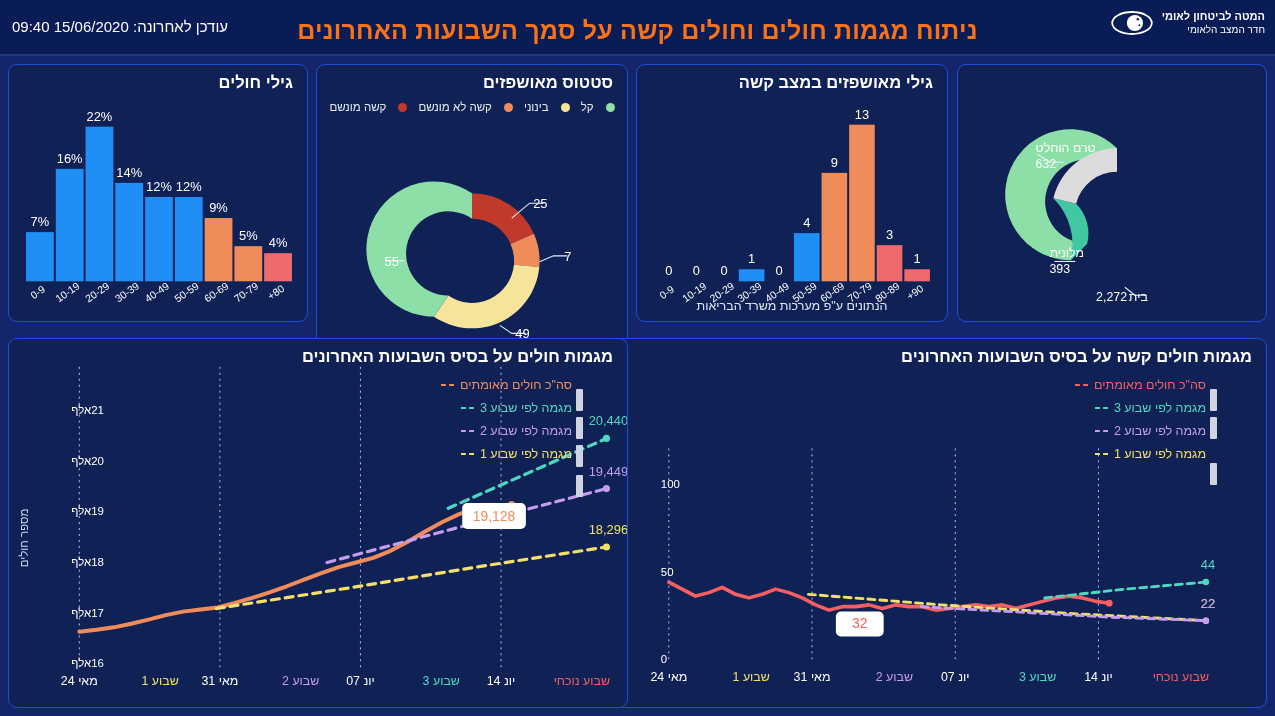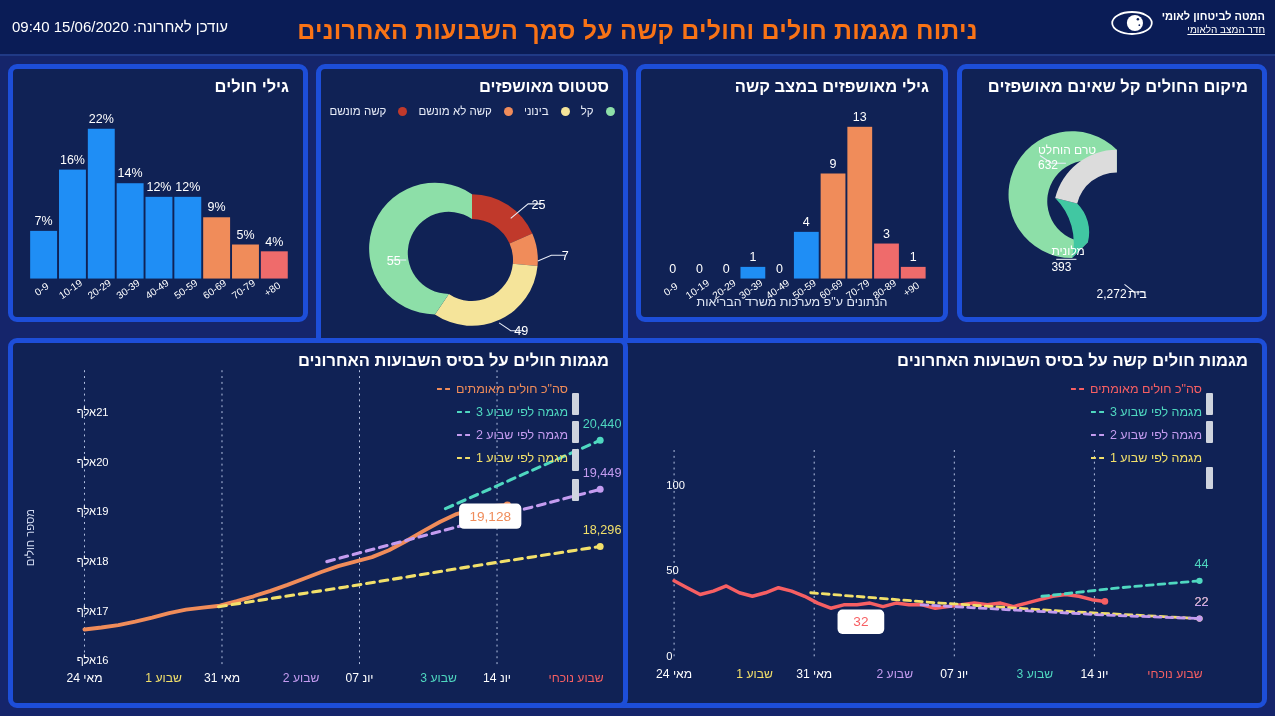--- a/index.html
+++ b/index.html
@@ -26,28 +26,28 @@
   .hdr-updated {
     position: absolute; top: 18px; left: 12px;
     color: #ffffff; font-size: 15px; direction: rtl;
   }
   .hdr-logo {
     position: absolute; top: 8px; right: 10px;
     display: flex; align-items: center; gap: 8px; direction: rtl;
   }
   .hdr-logo .logo-text { text-align: right; color:#ffffff; line-height: 1.25; }
   .hdr-logo .logo-l1 { font-size: 11px; font-weight: bold; }
-  .hdr-logo .logo-l2 { font-size: 10px; text-decoration: underline; }
+  .hdr-logo .logo-l2 { font-size: 10px; }
   .logo-mark { width: 44px; height: 30px; }
 
   
   .panel {
     position: absolute;
     background: #102255;
-    border: 5px solid #1d4ed8;
+    border: 1px solid #1d4ed8;
     border-radius: 9px;
   }
   .panel-title {
     position: absolute; top: 8px; right: 14px;
     color: #ffffff; font-size: 16.5px; font-weight: bold;
     direction: rtl; text-align: right;
   }
   #panel-loc   { top: 64px;  right: 8px;   width: 310px; height: 258px; }
   #panel-sevage{ top: 64px;  right: 327px; width: 312px; height: 258px; padding-left: 13px; }
   #panel-status{ top: 64px;  right: 647px; width: 312px; height: 332px; }
@@ -101,21 +101,20 @@
         <ellipse cx="30" cy="20" rx="27" ry="15" fill="none" stroke="#ffffff" stroke-width="2.4"></ellipse>
         <circle cx="34" cy="20" r="11" fill="#ffffff"></circle>
         <path d="M34 9 A11 11 0 1 0 34 31 A9 9 0 1 1 34 9 Z" fill="#0a1c56"></path>
         <circle cx="38" cy="15" r="1.7" fill="#0a1c56"></circle>
         <circle cx="40" cy="23" r="1.2" fill="#0a1c56"></circle>
       </svg>
     </div>
   </div>
 
   <div class="panel" id="panel-loc">
-    <div class="panel-title">מיקום החולים קל שאינם מאושפזים</div>
     <svg class="chart-svg" viewBox="0 0 310 258">
       <g transform="translate(160,150)">
 
         <path d="M 0 -66 A 66 66 0 1 0 -46.7 46.7 L -30.0 30.0 A 42.4 42.4 0 1 1 0 -42.4 Z" fill="#8ddfa8"></path>
 
         <path d="M -46.7 46.7 A 66 66 0 0 0 -64.1 -15.8 L -41.2 -10.2 A 42.4 42.4 0 0 1 -30.0 30.0 Z" fill="#41c7a2"></path>
 
         <path d="M -64.1 -15.8 A 66 66 0 0 1 0 -66 L 0 -42.4 A 42.4 42.4 0 0 0 -41.2 -10.2 Z" fill="#dcdcdc"></path>
       </g>
 

